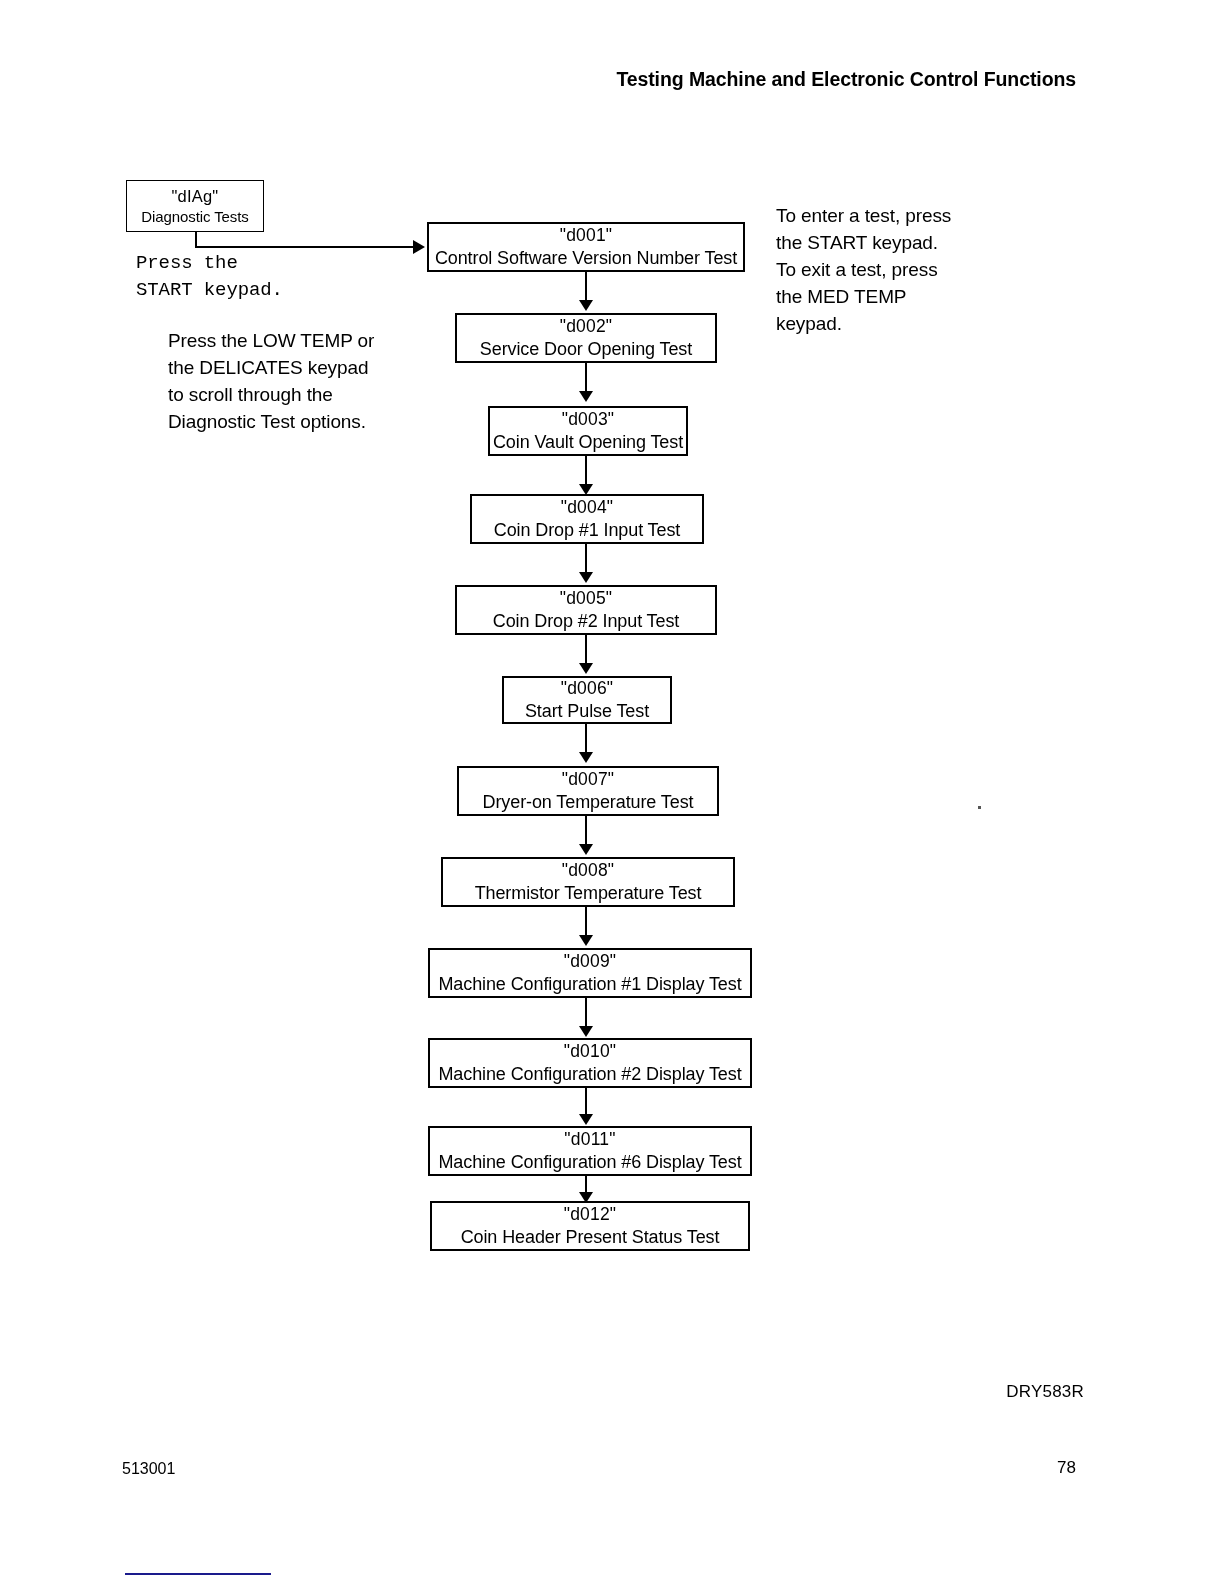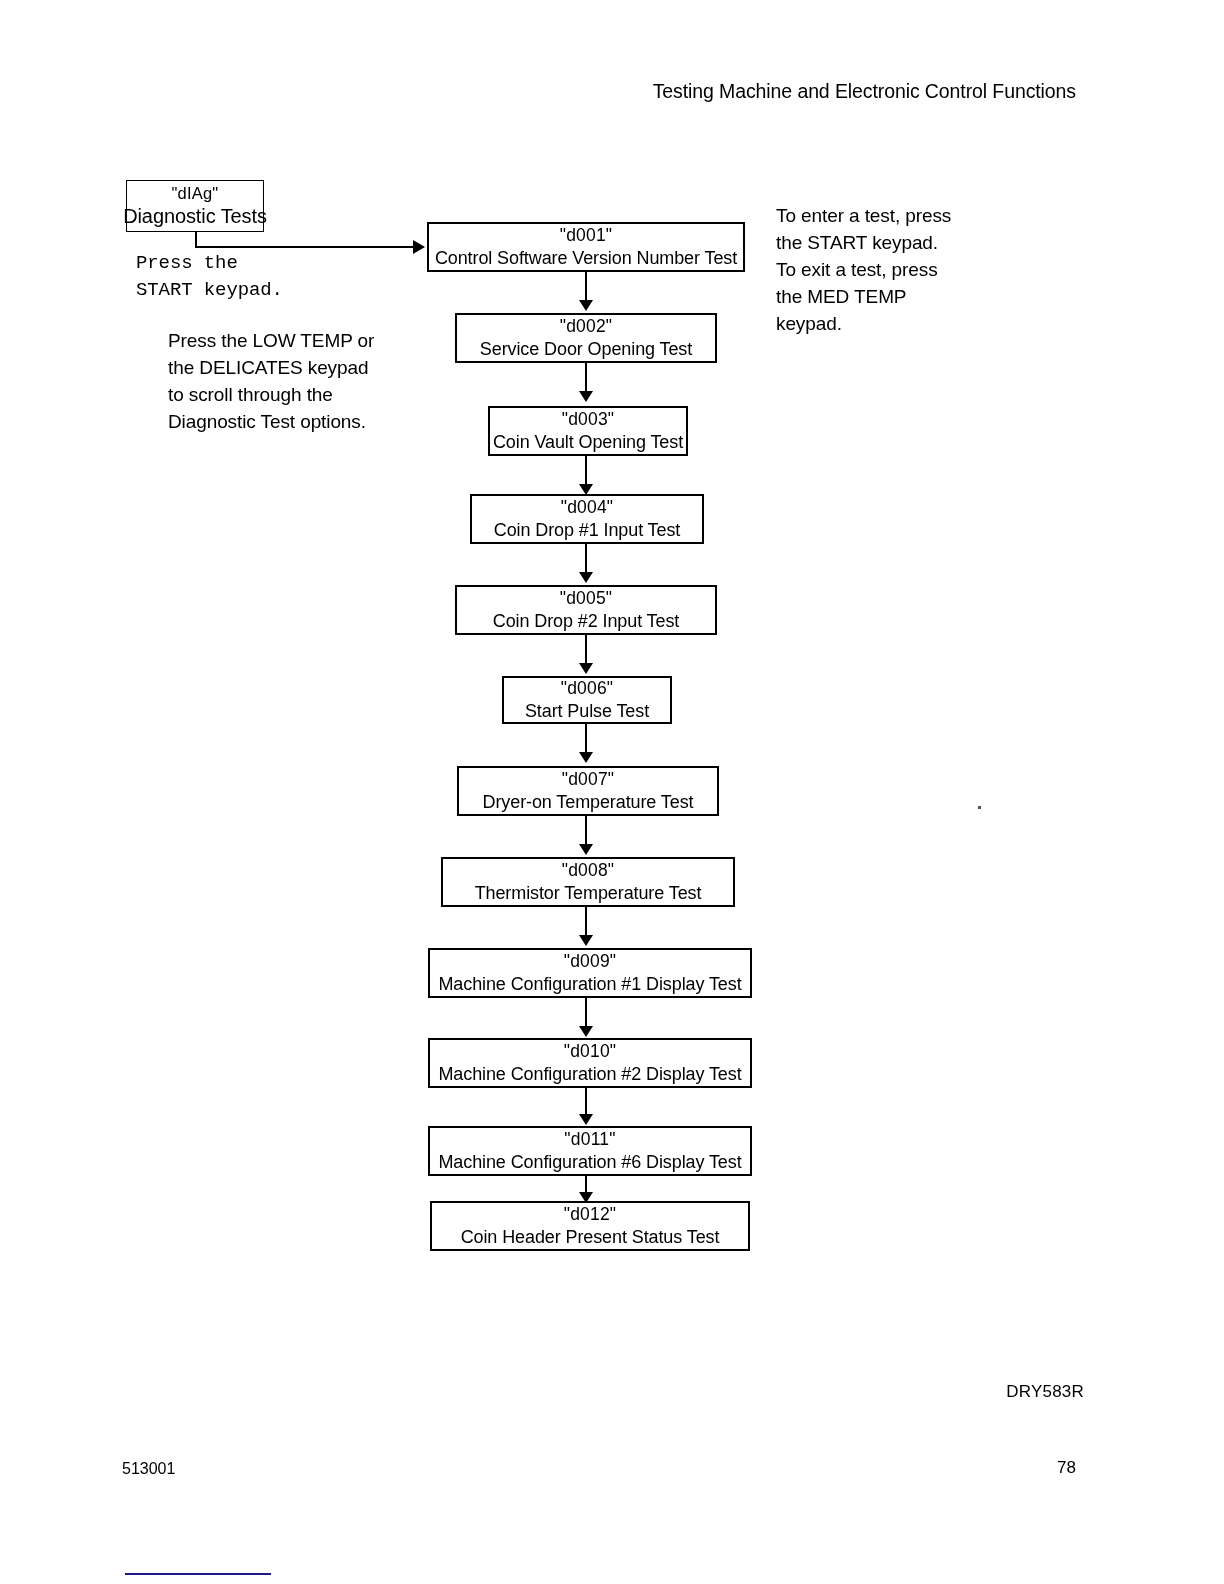--- a/index.html
+++ b/index.html
@@ -16,23 +16,23 @@
     width: 1224px;
     height: 1584px;
     overflow: hidden;
     background: #ffffff;
   }
 
   
   .page-header {
     position: absolute;
     right: 148px;
-    top: 80px;
+    top: 68px;
     font-size: 19.5px;
-    font-weight: normal;
+    font-weight: bold;
     letter-spacing: -0.1px;
     white-space: nowrap;
   }
 
   
   .flow-box {
     position: absolute;
     box-sizing: border-box;
     border: 2px solid #000000;
     background: #ffffff;
@@ -54,21 +54,21 @@
   }
 
   .start-box {
     left: 126px;
     top: 180px;
     width: 138px;
     height: 52px;
     border-width: 1.6px;
   }
   .start-box .code { font-size: 16.5px; }
-  .start-box .title { font-size: 20px; text-align: center; }
+  .start-box .title { font-size: 15px; text-align: center; }
 
   
   .vline {
     position: absolute;
     width: 1.6px;
     background: #000000;
   }
   .hline {
     position: absolute;
     height: 1.6px;

